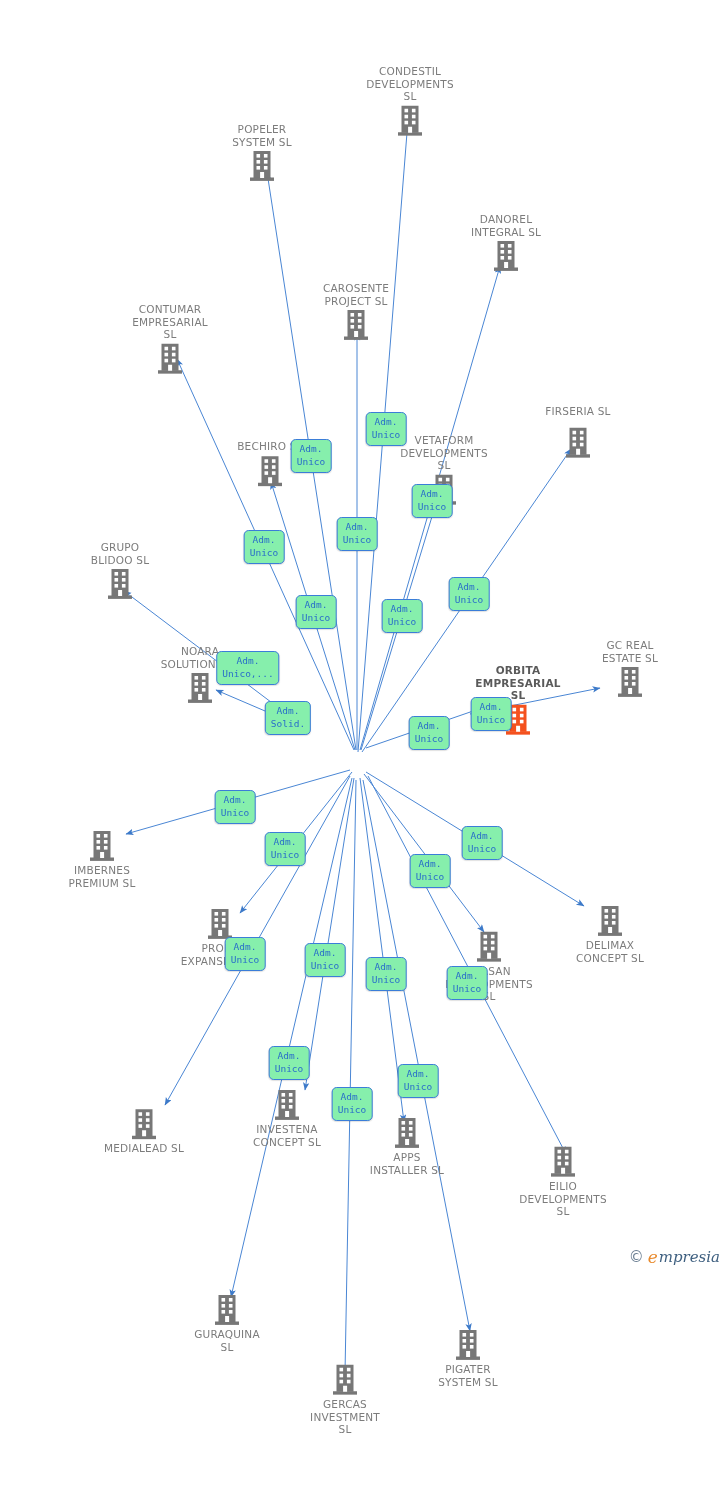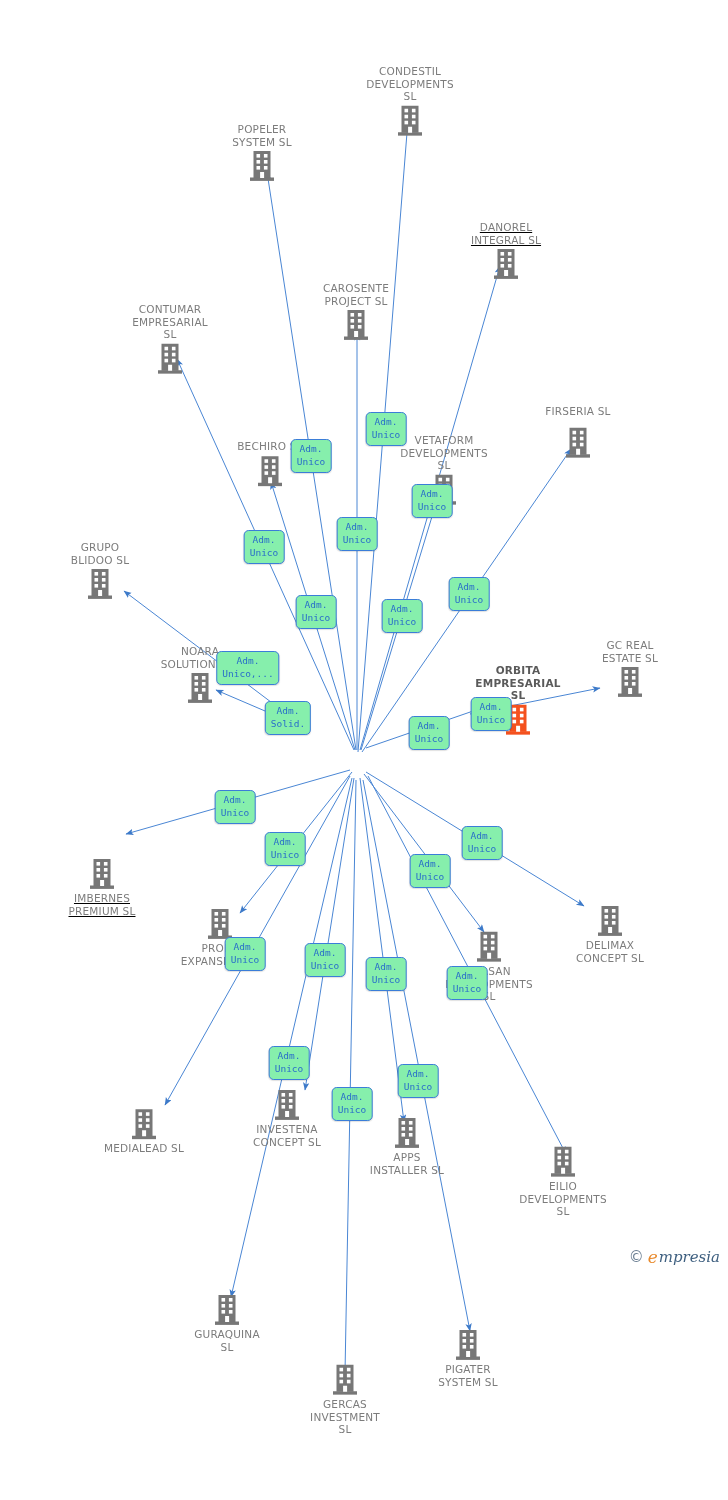--- a/index.html
+++ b/index.html
@@ -106,21 +106,21 @@
             <rect x="9.5" y="5" width="3.6" height="3.6" fill="#fff"></rect>
             <rect x="16.9" y="5" width="3.6" height="3.6" fill="#fff"></rect>
             <rect x="9.5" y="11" width="3.6" height="3.6" fill="#fff"></rect>
             <rect x="16.9" y="11" width="3.6" height="3.6" fill="#fff"></rect>
             <rect x="9.5" y="17" width="3.6" height="3.6" fill="#fff"></rect>
             <rect x="16.9" y="17" width="3.6" height="3.6" fill="#fff"></rect>
             <rect x="13.1" y="23" width="4" height="6" fill="#fff"></rect>
           </svg>
         </span>
       </div>
-      <div class="node above" style="left: 506px; top: 251px; text-decoration: underline;">
+      <div class="node above" style="left: 506px; top: 243px;">
         <span class="caption">DANOREL
 INTEGRAL  SL</span>
         <span class="glyph">
           <svg class="bldg" width="30" height="34" viewBox="0 0 30 34" aria-hidden="true">
             <rect x="6.5" y="2" width="17" height="27" fill="#777777"></rect>
             <rect x="3" y="28.5" width="24" height="3.4" fill="#777777"></rect>
             <rect x="9.5" y="5" width="3.6" height="3.6" fill="#fff"></rect>
             <rect x="16.9" y="5" width="3.6" height="3.6" fill="#fff"></rect>
             <rect x="9.5" y="11" width="3.6" height="3.6" fill="#fff"></rect>
             <rect x="16.9" y="11" width="3.6" height="3.6" fill="#fff"></rect>
@@ -208,21 +208,21 @@
             <rect x="9.5" y="5" width="3.6" height="3.6" fill="#fff"></rect>
             <rect x="16.9" y="5" width="3.6" height="3.6" fill="#fff"></rect>
             <rect x="9.5" y="11" width="3.6" height="3.6" fill="#fff"></rect>
             <rect x="16.9" y="11" width="3.6" height="3.6" fill="#fff"></rect>
             <rect x="9.5" y="17" width="3.6" height="3.6" fill="#fff"></rect>
             <rect x="16.9" y="17" width="3.6" height="3.6" fill="#fff"></rect>
             <rect x="13.1" y="23" width="4" height="6" fill="#fff"></rect>
           </svg>
         </span>
       </div>
-      <div class="node above" style="left: 100px; top: 571px;">
+      <div class="node above" style="left: 120px; top: 571px;">
         <span class="caption">GRUPO
 BLIDOO SL</span>
         <span class="glyph">
           <svg class="bldg" width="30" height="34" viewBox="0 0 30 34" aria-hidden="true">
             <rect x="6.5" y="2" width="17" height="27" fill="#777777"></rect>
             <rect x="3" y="28.5" width="24" height="3.4" fill="#777777"></rect>
             <rect x="9.5" y="5" width="3.6" height="3.6" fill="#fff"></rect>
             <rect x="16.9" y="5" width="3.6" height="3.6" fill="#fff"></rect>
             <rect x="9.5" y="11" width="3.6" height="3.6" fill="#fff"></rect>
             <rect x="16.9" y="11" width="3.6" height="3.6" fill="#fff"></rect>
@@ -277,21 +277,21 @@
             <rect x="9.5" y="5" width="3.6" height="3.6" fill="#fff"></rect>
             <rect x="16.9" y="5" width="3.6" height="3.6" fill="#fff"></rect>
             <rect x="9.5" y="11" width="3.6" height="3.6" fill="#fff"></rect>
             <rect x="16.9" y="11" width="3.6" height="3.6" fill="#fff"></rect>
             <rect x="9.5" y="17" width="3.6" height="3.6" fill="#fff"></rect>
             <rect x="16.9" y="17" width="3.6" height="3.6" fill="#fff"></rect>
             <rect x="13.1" y="23" width="4" height="6" fill="#fff"></rect>
           </svg>
         </span>
       </div>
-      <div class="node below" style="left: 102px; top: 887px; text-decoration: underline;">
+      <div class="node below" style="left: 102px; top: 859px;">
         <span class="glyph">
           <svg class="bldg" width="30" height="34" viewBox="0 0 30 34" aria-hidden="true">
             <rect x="6.5" y="2" width="17" height="27" fill="#777777"></rect>
             <rect x="3" y="28.5" width="24" height="3.4" fill="#777777"></rect>
             <rect x="9.5" y="5" width="3.6" height="3.6" fill="#fff"></rect>
             <rect x="16.9" y="5" width="3.6" height="3.6" fill="#fff"></rect>
             <rect x="9.5" y="11" width="3.6" height="3.6" fill="#fff"></rect>
             <rect x="16.9" y="11" width="3.6" height="3.6" fill="#fff"></rect>
             <rect x="9.5" y="17" width="3.6" height="3.6" fill="#fff"></rect>
             <rect x="16.9" y="17" width="3.6" height="3.6" fill="#fff"></rect>

